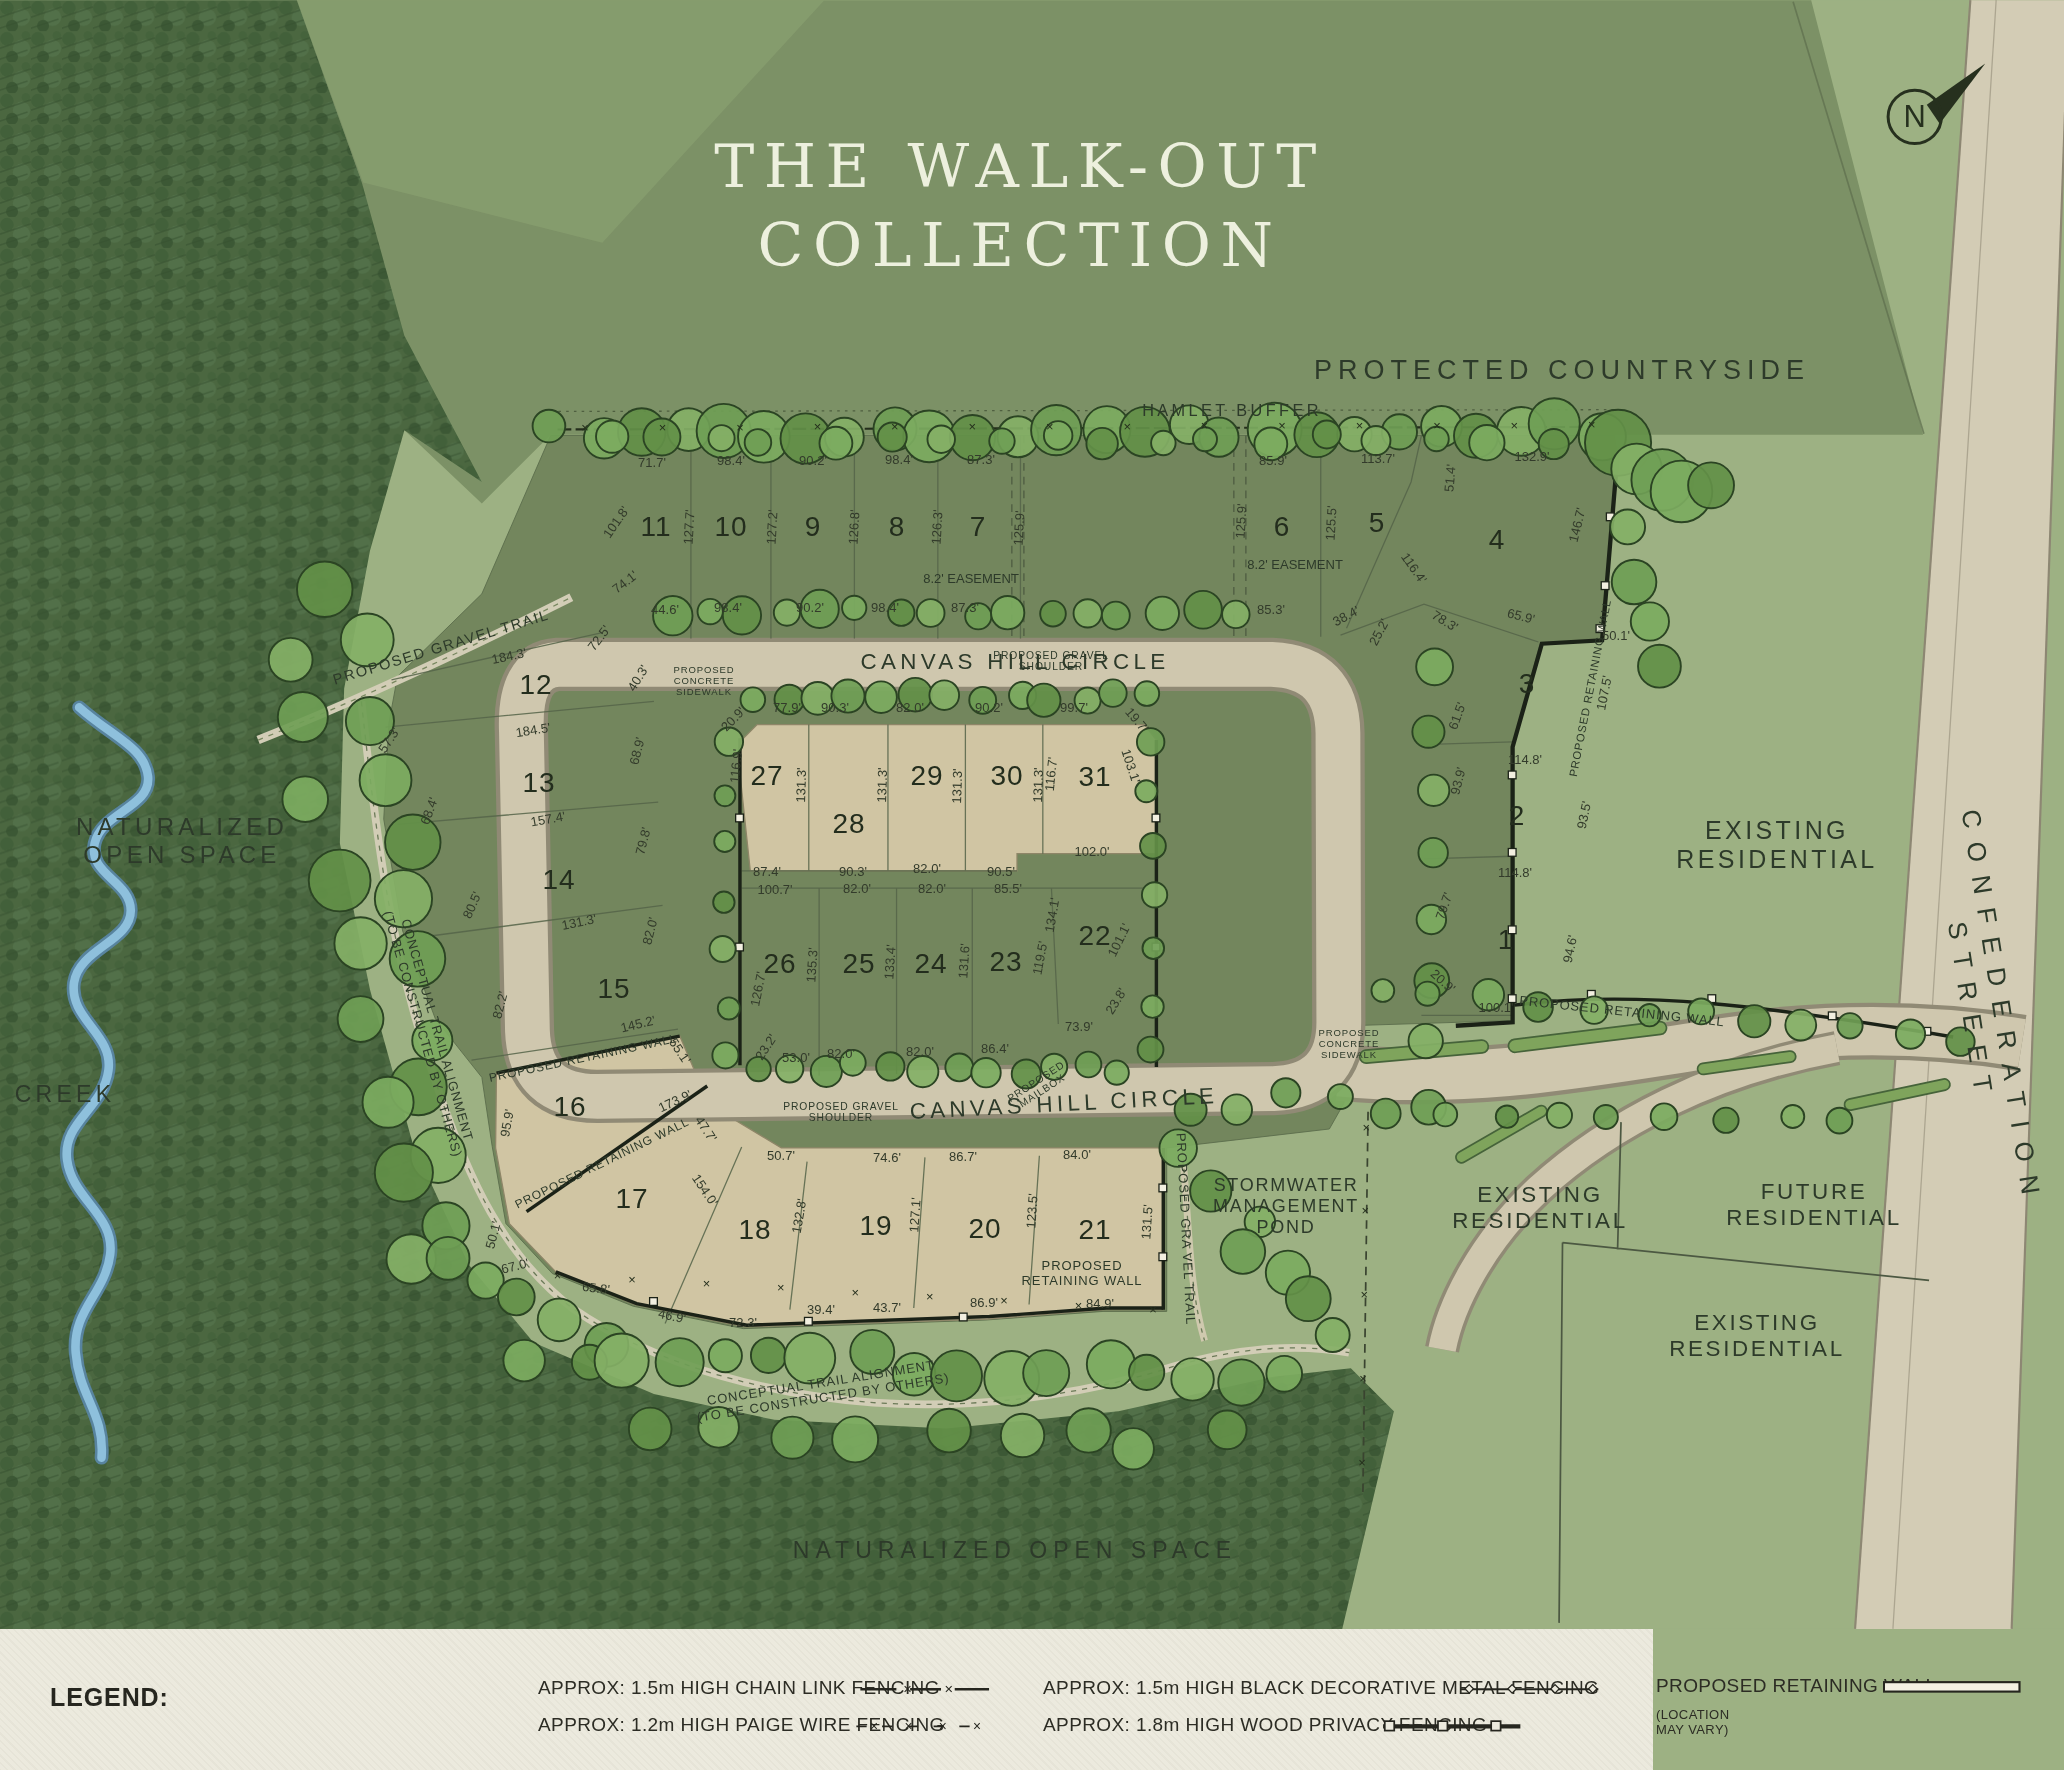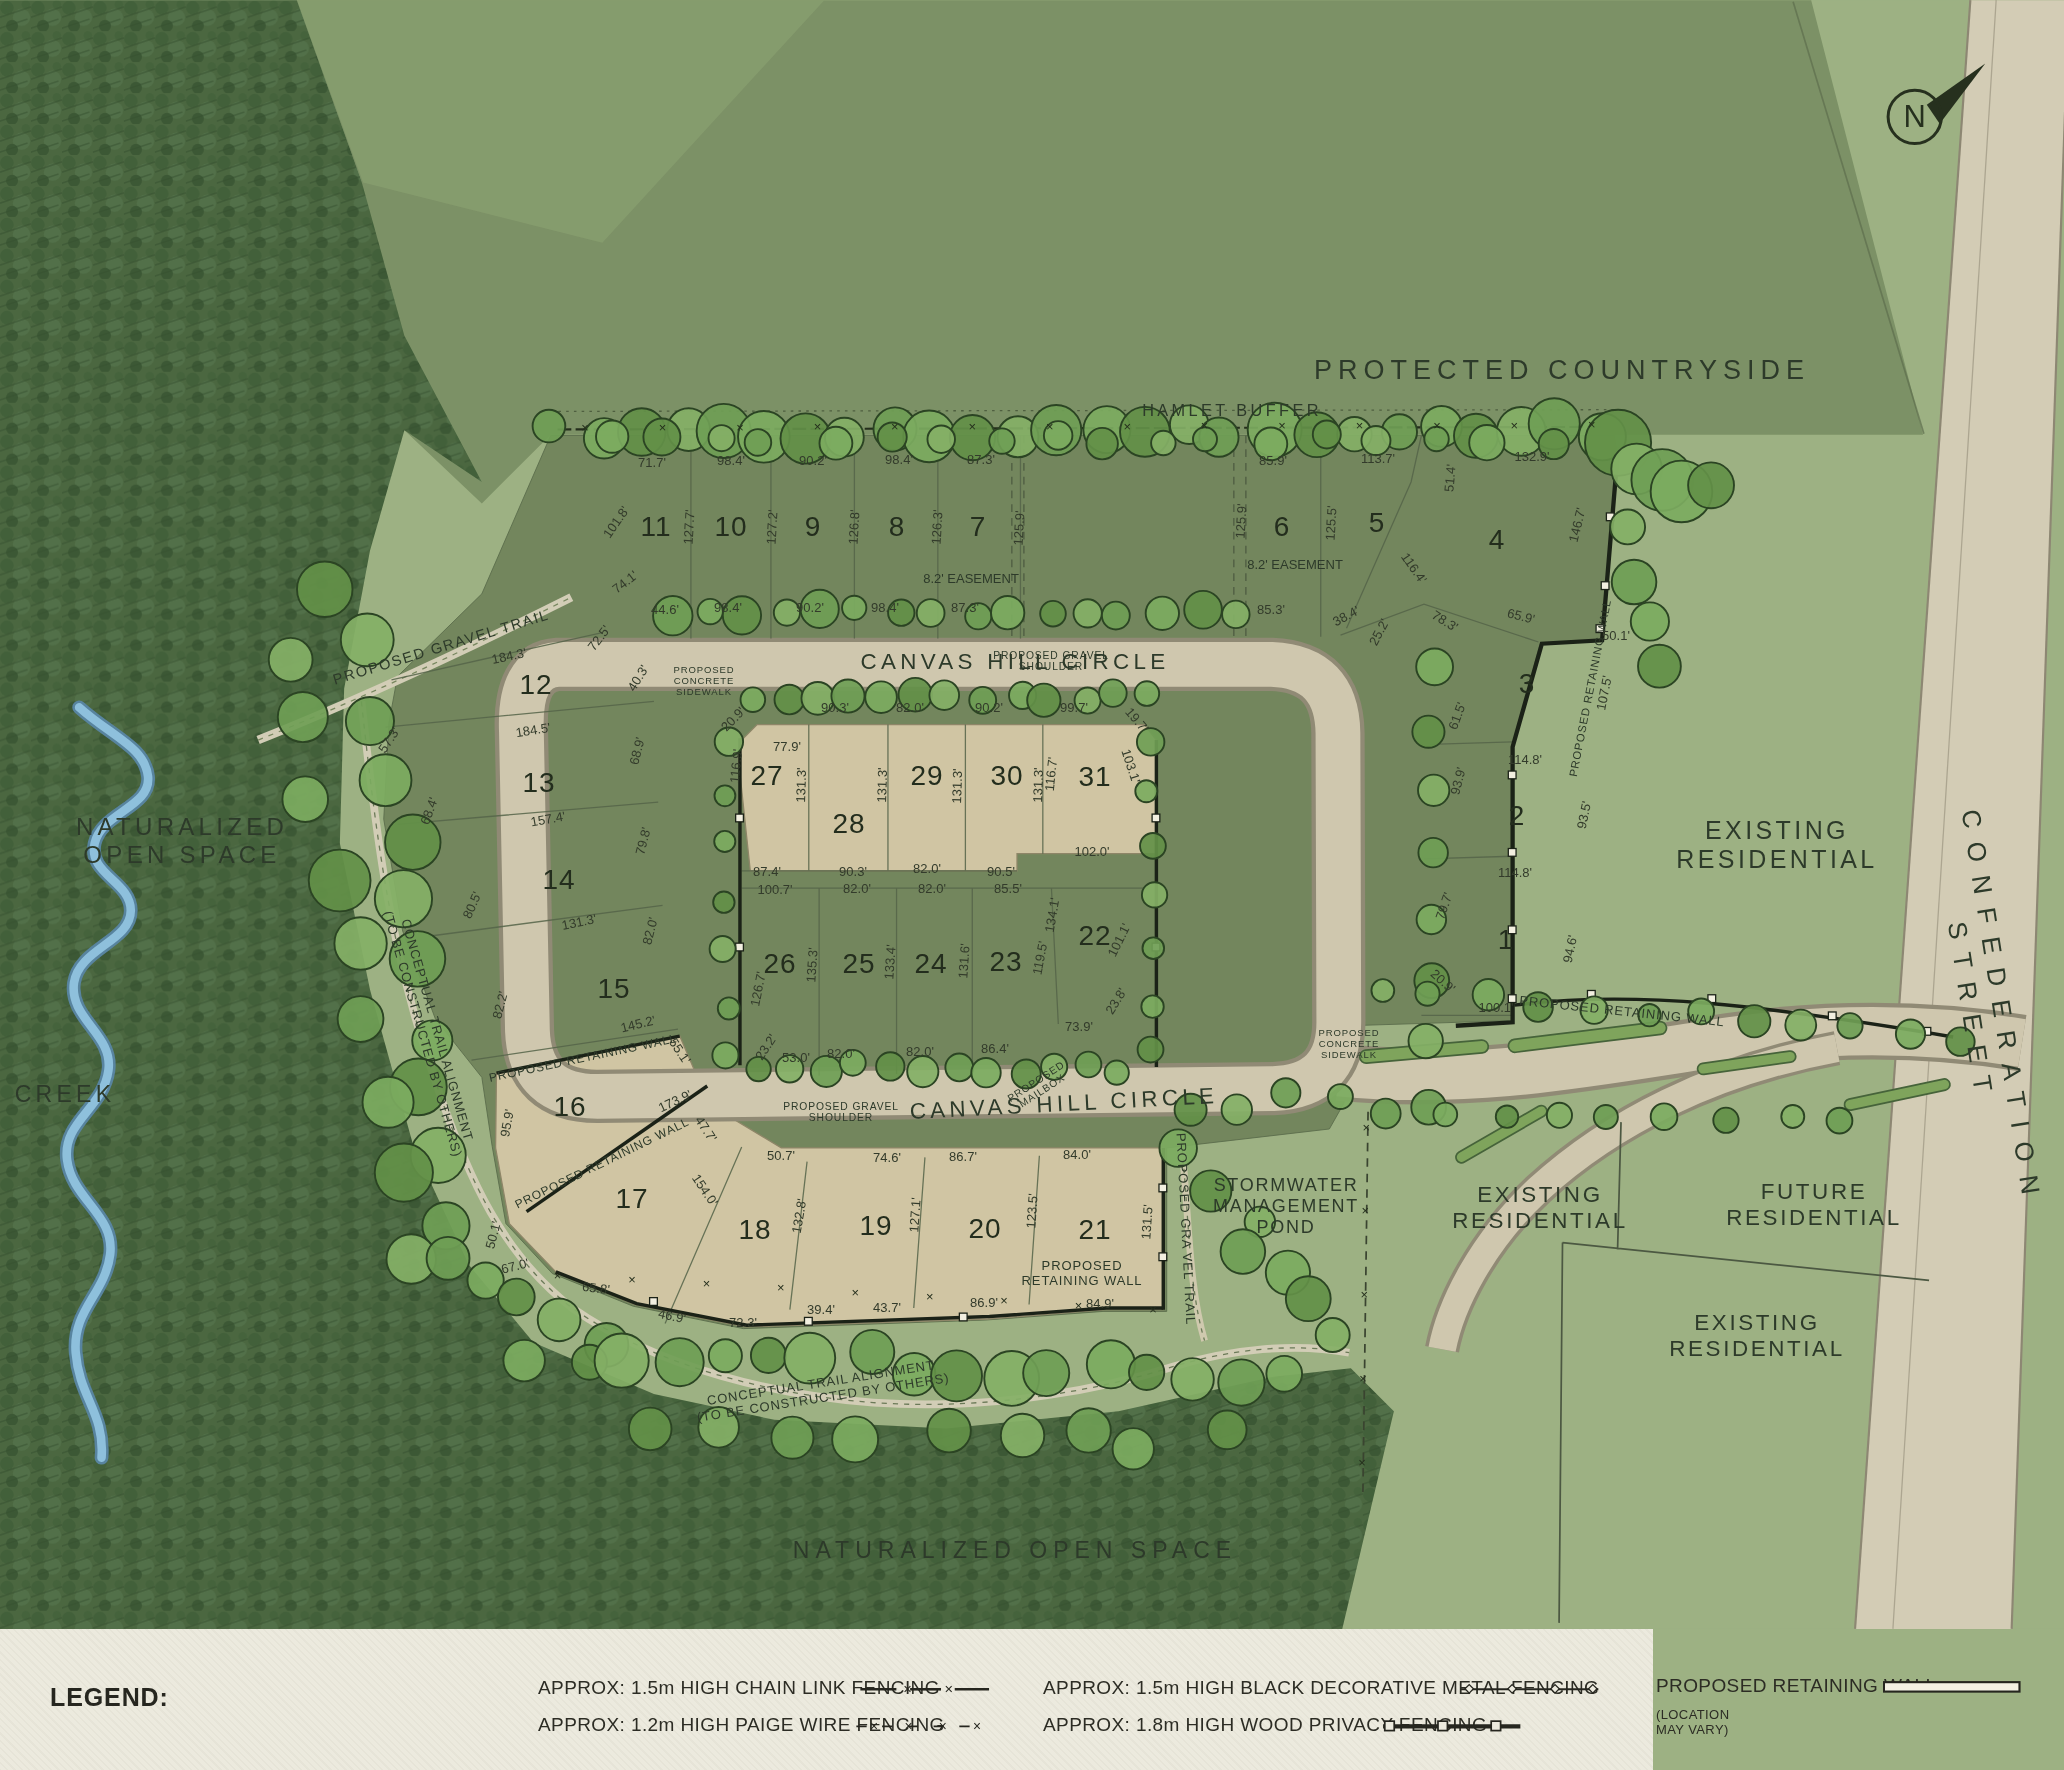--- a/index.html
+++ b/index.html
@@ -373,20 +373,24 @@
         <text x="821" y="1497" font-size="15" fill="#242e1c" text-anchor="middle" font-family="Liberation Sans, sans-serif">×</text>
         <text x="907.5" y="1502" font-size="15" fill="#242e1c" text-anchor="middle" font-family="Liberation Sans, sans-serif">×</text>
         <text x="994" y="1507" font-size="15" fill="#242e1c" text-anchor="middle" font-family="Liberation Sans, sans-serif">×</text>
         <text x="1080.5" y="1512" font-size="15" fill="#242e1c" text-anchor="middle" font-family="Liberation Sans, sans-serif">×</text>
         <text x="1167" y="1517" font-size="15" fill="#242e1c" text-anchor="middle" font-family="Liberation Sans, sans-serif">×</text>
         <text x="1253.5" y="1522" font-size="15" fill="#242e1c" text-anchor="middle" font-family="Liberation Sans, sans-serif">×</text>
         <text x="1340" y="1527" font-size="15" fill="#242e1c" text-anchor="middle" font-family="Liberation Sans, sans-serif">×</text>
       </g>
   </svg>
 
+  <div class="title">
+    <div>THE WALK-OUT</div>
+    <div>COLLECTION</div>
+  </div>
 
   <svg class="compass" width="172" height="138" viewBox="0 0 200 160">
     <polygon points="80,60 148,12 95,82" fill="#26301e"></polygon>
     <circle cx="66" cy="74" r="31" fill="none" stroke="#26301e" stroke-width="3.5"></circle>
     <text x="66" y="86" text-anchor="middle" font-size="36" fill="#26301e" font-family="Liberation Sans, sans-serif">N</text>
   </svg>
 
   <div id="label-layer">
       <div class="area-label" style="left: 1562px; top: 370px; font-size: 27px; letter-spacing: 6px; text-align: right; --r: 0deg;">PROTECTED COUNTRYSIDE</div>
       <div class="area-label" style="left: 1232px; top: 410px; font-size: 16.3px; letter-spacing: 3.4px; --r: 0deg;">HAMLET BUFFER</div>
@@ -513,21 +517,21 @@
       <div class="dim-label" style="left: 579px; top: 922px; --r: -12deg;">131.3'</div>
       <div class="dim-label" style="left: 638px; top: 1024px; --r: -14deg;">145.2'</div>
       <div class="dim-label" style="left: 389px; top: 740px; --r: -56deg;">57.3'</div>
       <div class="dim-label" style="left: 429px; top: 811px; --r: -70deg;">68.4'</div>
       <div class="dim-label" style="left: 472px; top: 905px; --r: -66deg;">80.5'</div>
       <div class="dim-label" style="left: 500px; top: 1005px; --r: -76deg;">82.2'</div>
       <div class="dim-label" style="left: 638px; top: 678px; --r: -58deg;">40.3'</div>
       <div class="dim-label" style="left: 637px; top: 751px; --r: -76deg;">68.9'</div>
       <div class="dim-label" style="left: 643px; top: 841px; --r: -76deg;">79.8'</div>
       <div class="dim-label" style="left: 650px; top: 931px; --r: -76deg;">82.0'</div>
-      <div class="dim-label" style="left: 787px; top: 707px; margin-top: 39px; --r: 0deg;">77.9'</div>
+      <div class="dim-label" style="left: 787px; top: 707px; --r: 0deg;">77.9'</div>
       <div class="dim-label" style="left: 835px; top: 707px; --r: 0deg;">90.3'</div>
       <div class="dim-label" style="left: 910px; top: 707px; --r: 0deg;">82.0'</div>
       <div class="dim-label" style="left: 989px; top: 707px; --r: 0deg;">90.2'</div>
       <div class="dim-label" style="left: 1074px; top: 707px; --r: 0deg;">99.7'</div>
       <div class="dim-label" style="left: 733px; top: 719px; --r: -46deg;">20.9'</div>
       <div class="dim-label" style="left: 1137px; top: 720px; --r: 50deg;">19.7'</div>
       <div class="dim-label" style="left: 736px; top: 766px; --r: -84deg;">116.9'</div>
       <div class="dim-label" style="left: 801px; top: 785px; --r: -88deg;">131.3'</div>
       <div class="dim-label" style="left: 882px; top: 785px; --r: -88deg;">131.3'</div>
       <div class="dim-label" style="left: 957px; top: 786px; --r: -88deg;">131.3'</div>

